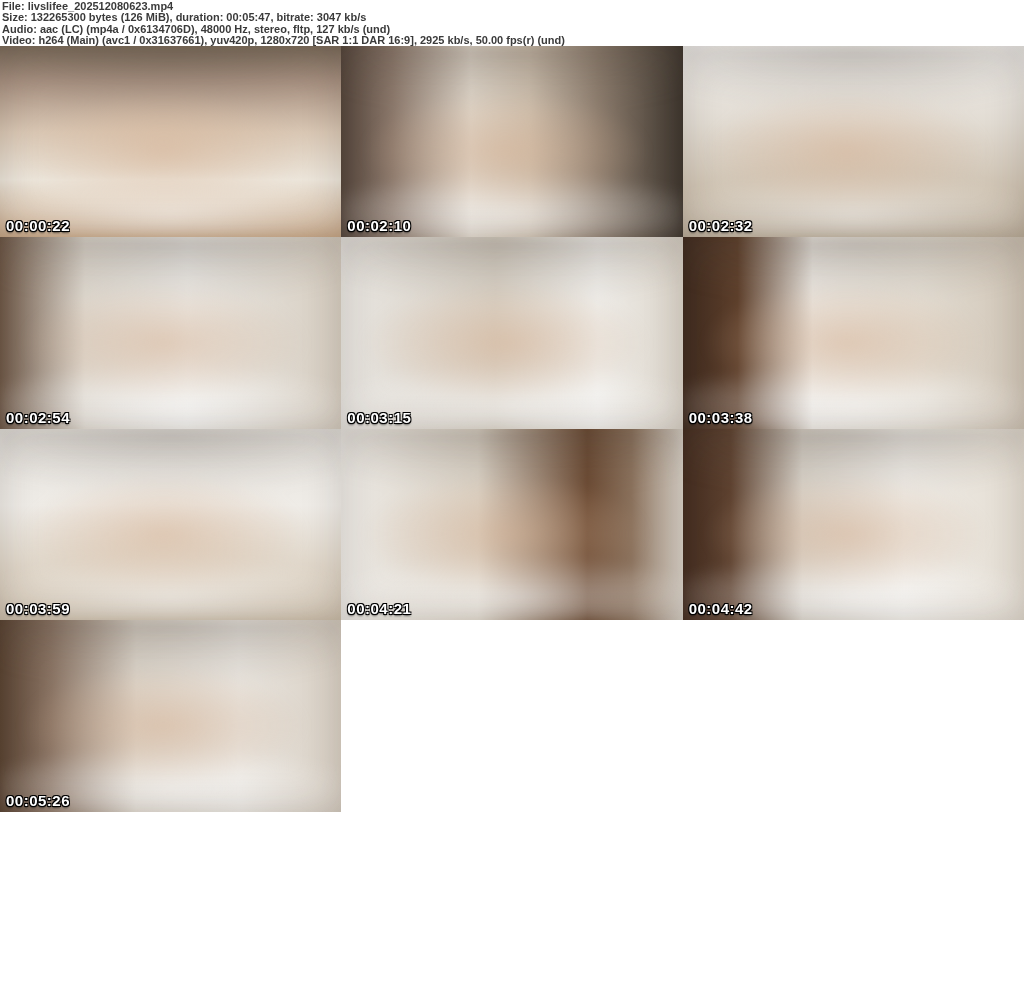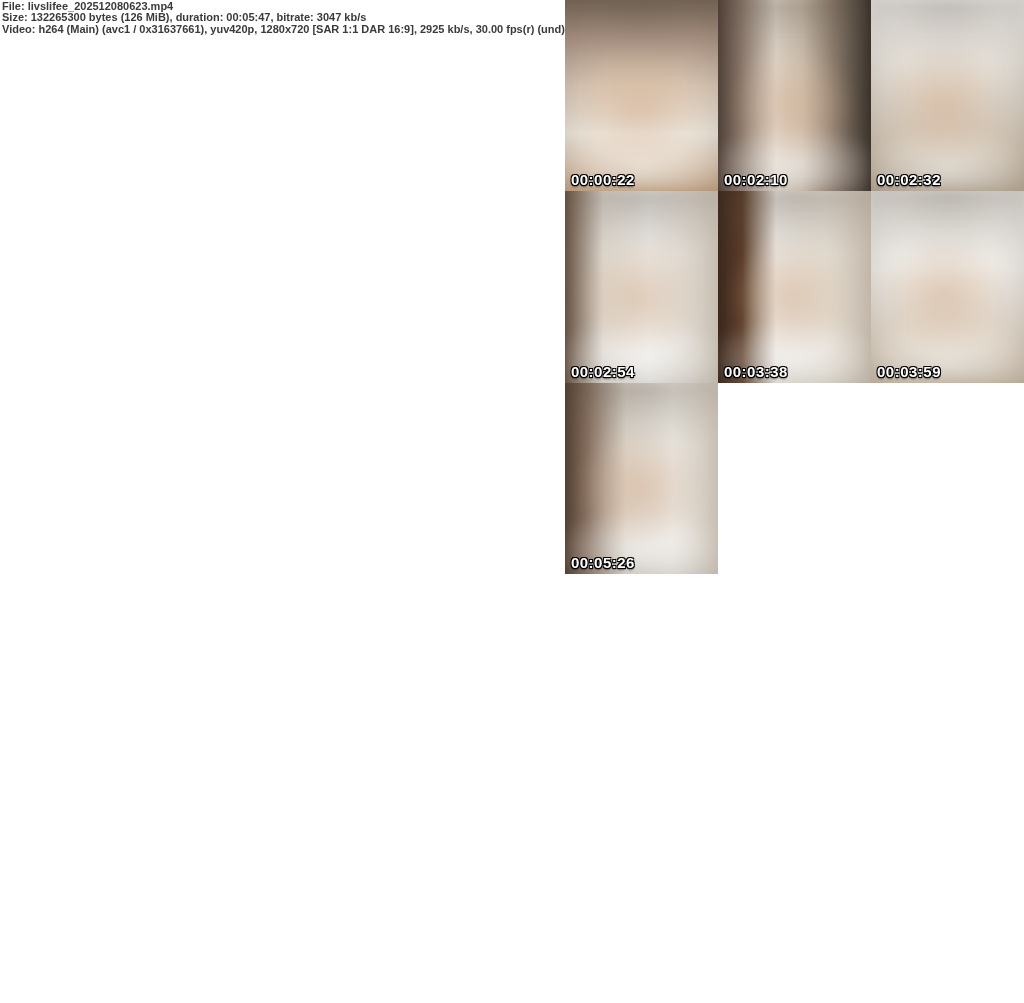--- a/index.html
+++ b/index.html
@@ -8,21 +8,21 @@
     background: #ffffff;
     width: 1024px;
     height: 1003px;
     overflow: hidden;
     font-family: "Liberation Sans", sans-serif;
   }
   .sheet {
     width: 1024px;
     height: 1003px;
     display: flex;
-    flex-direction: row;
+    flex-direction: column;
   }
   .meta-header {
     height: 46px;
     background: #ffffff;
     padding: 1px 0 0 2px;
     box-sizing: border-box;
   }
   .meta-line {
     font-size: 11px;
     font-weight: bold;
@@ -77,40 +77,50 @@
   }
 </style>
 </head>
 <body>
 
 <div class="sheet">
 
   <div class="meta-header">
     <div class="meta-line">File: livslifee_202512080623.mp4</div>
     <div class="meta-line">Size: 132265300 bytes (126 MiB), duration: 00:05:47, bitrate: 3047 kb/s</div>
-    <div class="meta-line">Video: h264 (Main) (avc1 / 0x31637661), yuv420p, 1280x720 [SAR 1:1 DAR 16:9], 2925 kb/s, 30.00 fps(r) (und)</div>
+    <div class="meta-line">Audio: aac (LC) (mp4a / 0x6134706D), 48000 Hz, stereo, fltp, 127 kb/s (und)</div>
+    <div class="meta-line">Video: h264 (Main) (avc1 / 0x31637661), yuv420p, 1280x720 [SAR 1:1 DAR 16:9], 2925 kb/s, 50.00 fps(r) (und)</div>
   </div>
 
   <div class="thumb-grid">
     <div class="thumb" style="background:linear-gradient(180deg,#7d6d5c 0%,#a89181 18%,#d9c7b4 45%,#ece5da 70%,#c9a887 100%)">
       <span class="timestamp">00:00:22</span>
     </div>
     <div class="thumb" style="background:linear-gradient(90deg,#55463c 0%,#8a776a 15%,#ded5c9 38%,#cdbfae 55%,#8d7d6e 75%,#3e362e 100%)">
       <span class="timestamp">00:02:10</span>
     </div>
     <div class="thumb" style="background:linear-gradient(180deg,#f0eeeb 0%,#e2dcd3 40%,#cfc3b2 75%,#bcae9a 100%)">
       <span class="timestamp">00:02:32</span>
     </div>
     <div class="thumb" style="background:linear-gradient(90deg,#6e5847 0%,#ded8cf 25%,#eceae6 55%,#d6cdc0 100%)">
       <span class="timestamp">00:02:54</span>
     </div>
+    <div class="thumb" style="background:linear-gradient(90deg,#e8e5e0 0%,#d9d2c7 45%,#efede9 75%,#dcd5ca 100%)">
+      <span class="timestamp">00:03:15</span>
+    </div>
     <div class="thumb" style="background:linear-gradient(90deg,#3f2b1f 0%,#5d3f2b 16%,#ebe7e1 38%,#e3ddd3 70%,#d0c5b6 100%)">
       <span class="timestamp">00:03:38</span>
     </div>
     <div class="thumb" style="background:linear-gradient(180deg,#e6e3de 0%,#efece7 40%,#ded4c6 75%,#cdbfab 100%)">
       <span class="timestamp">00:03:59</span>
+    </div>
+    <div class="thumb" style="background:linear-gradient(90deg,#ece9e4 0%,#dcd4c8 40%,#6b4a33 72%,#8a715c 85%,#d9d2c8 100%)">
+      <span class="timestamp">00:04:21</span>
+    </div>
+    <div class="thumb" style="background:linear-gradient(90deg,#442d20 0%,#5e4230 14%,#d9d3ca 35%,#efece7 65%,#e4ddd2 100%)">
+      <span class="timestamp">00:04:42</span>
     </div>
     <div class="thumb" style="background:linear-gradient(90deg,#5a4433 0%,#897363 15%,#ddd6cc 40%,#e9e5df 70%,#d8cfc3 100%)">
       <span class="timestamp">00:05:26</span>
     </div>
   </div>
 
 </div>
 
 </body></html>

